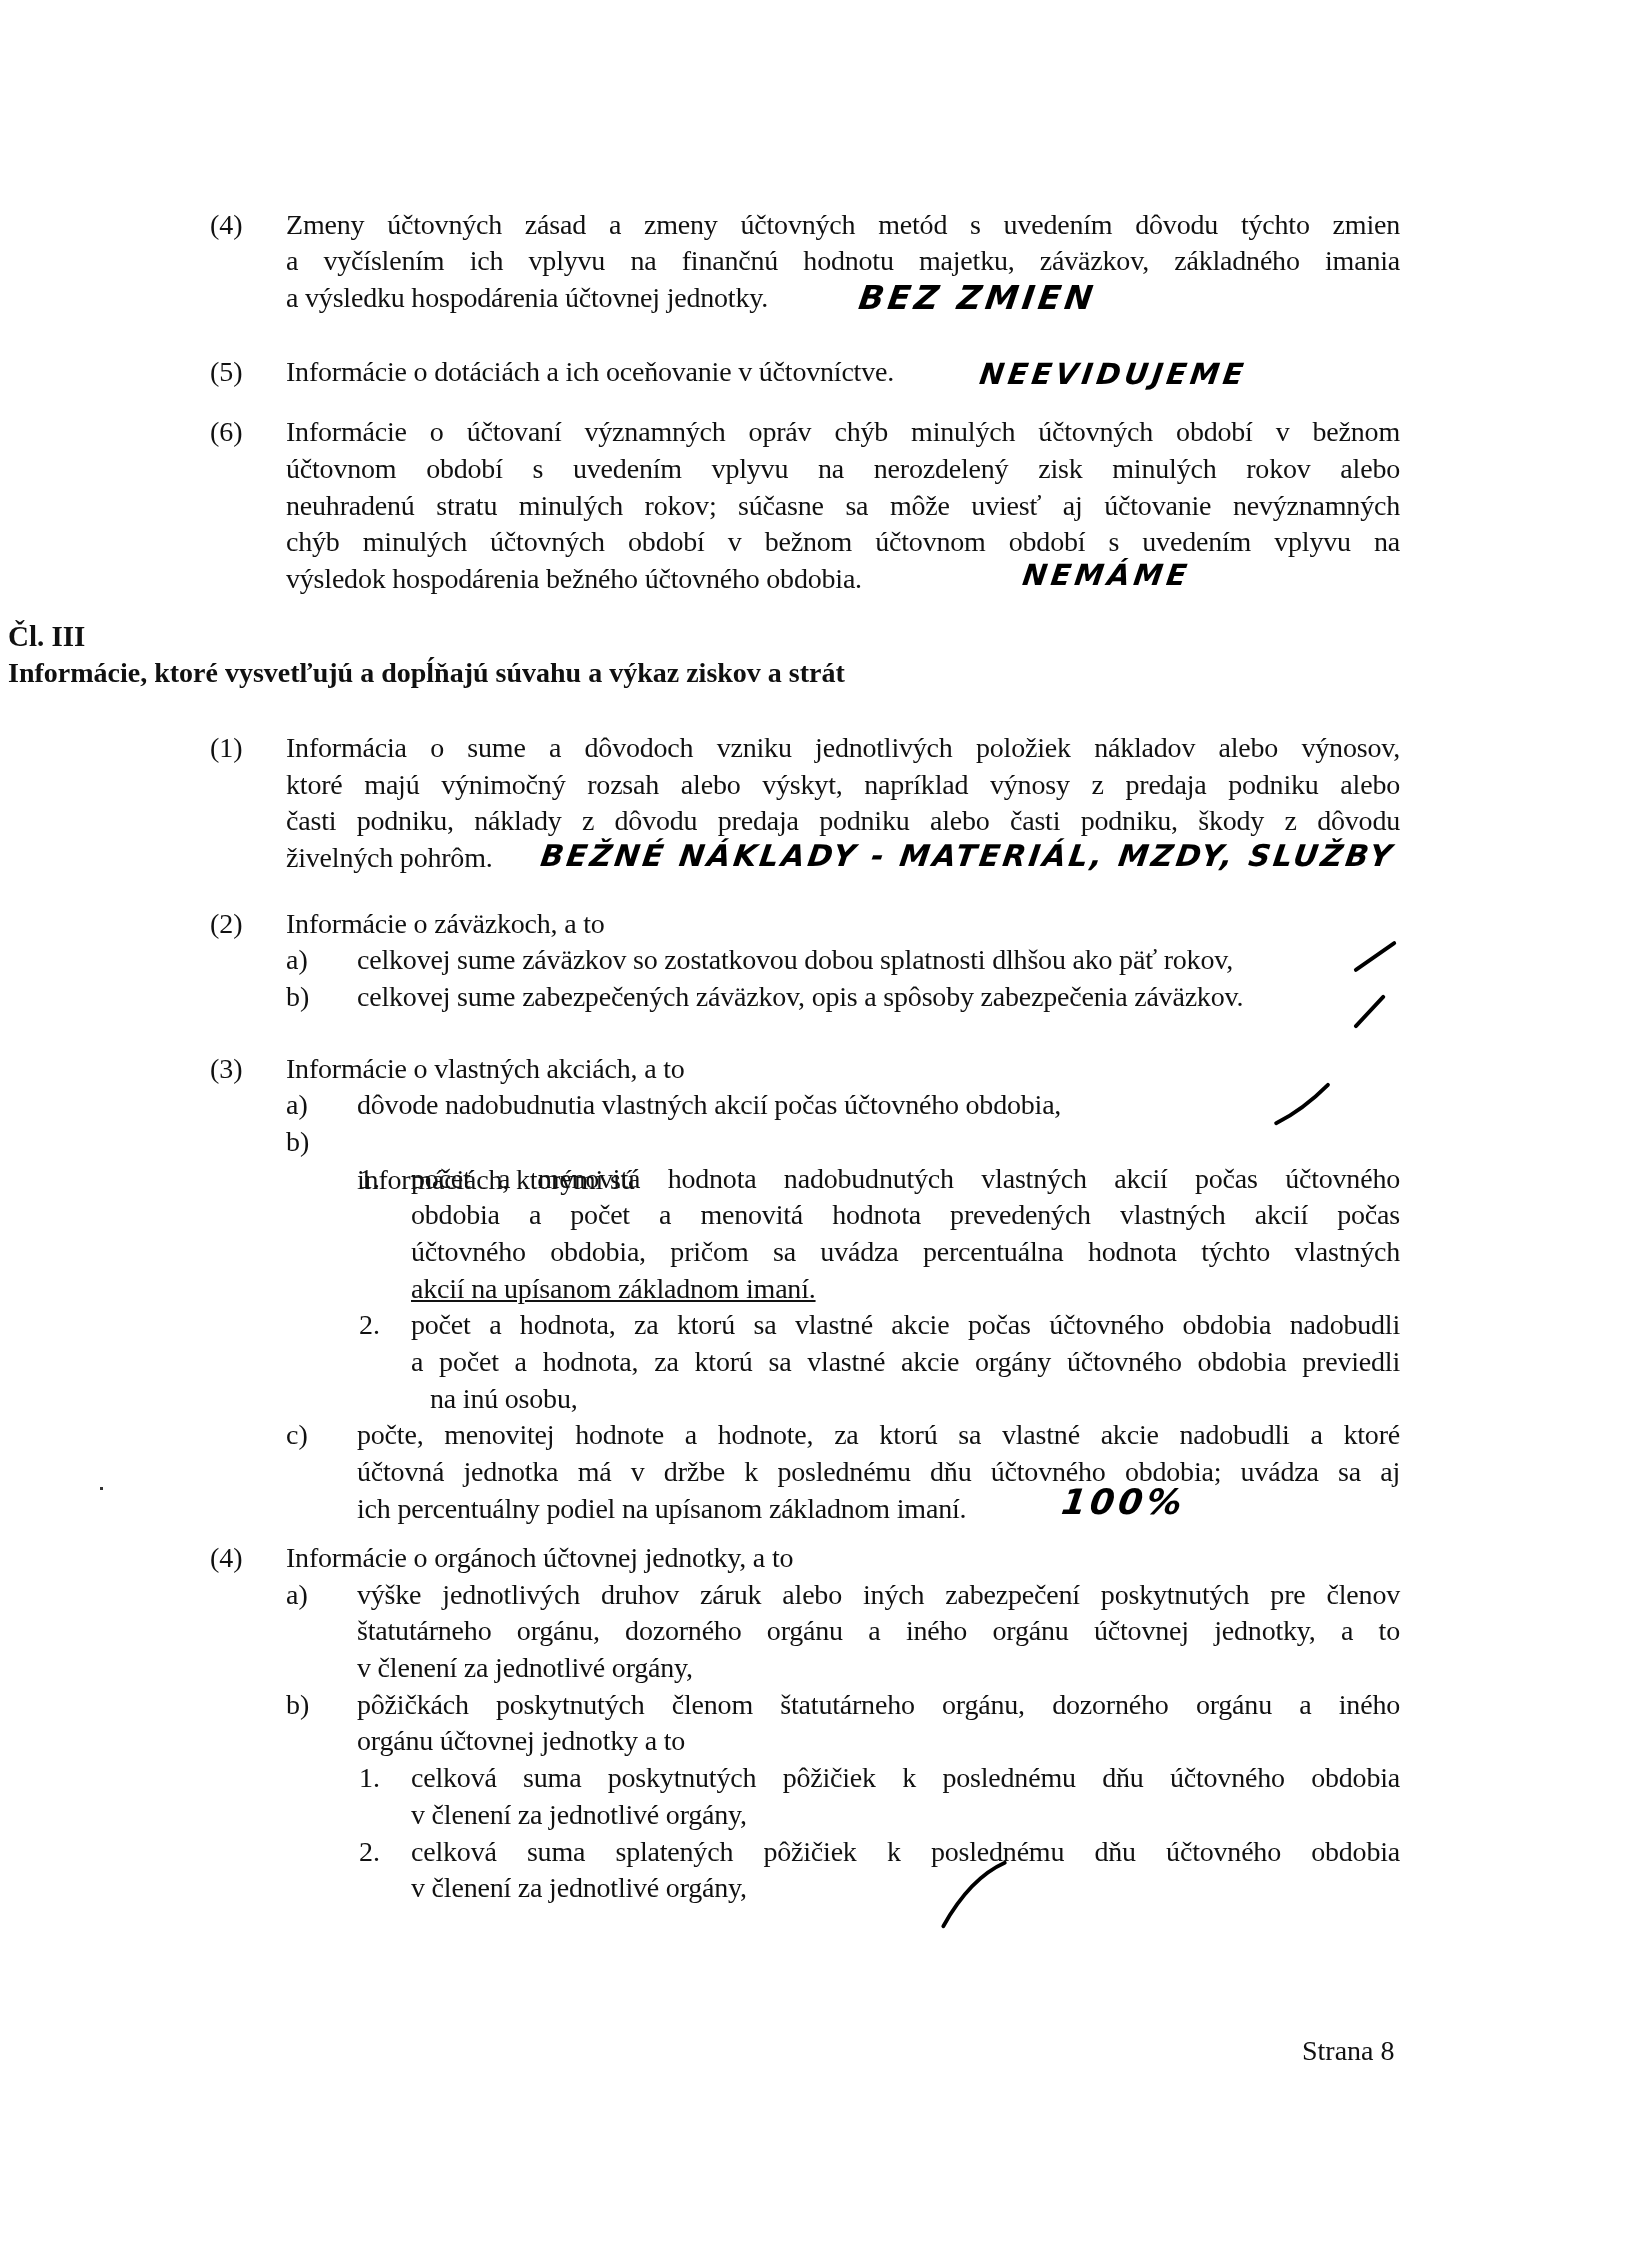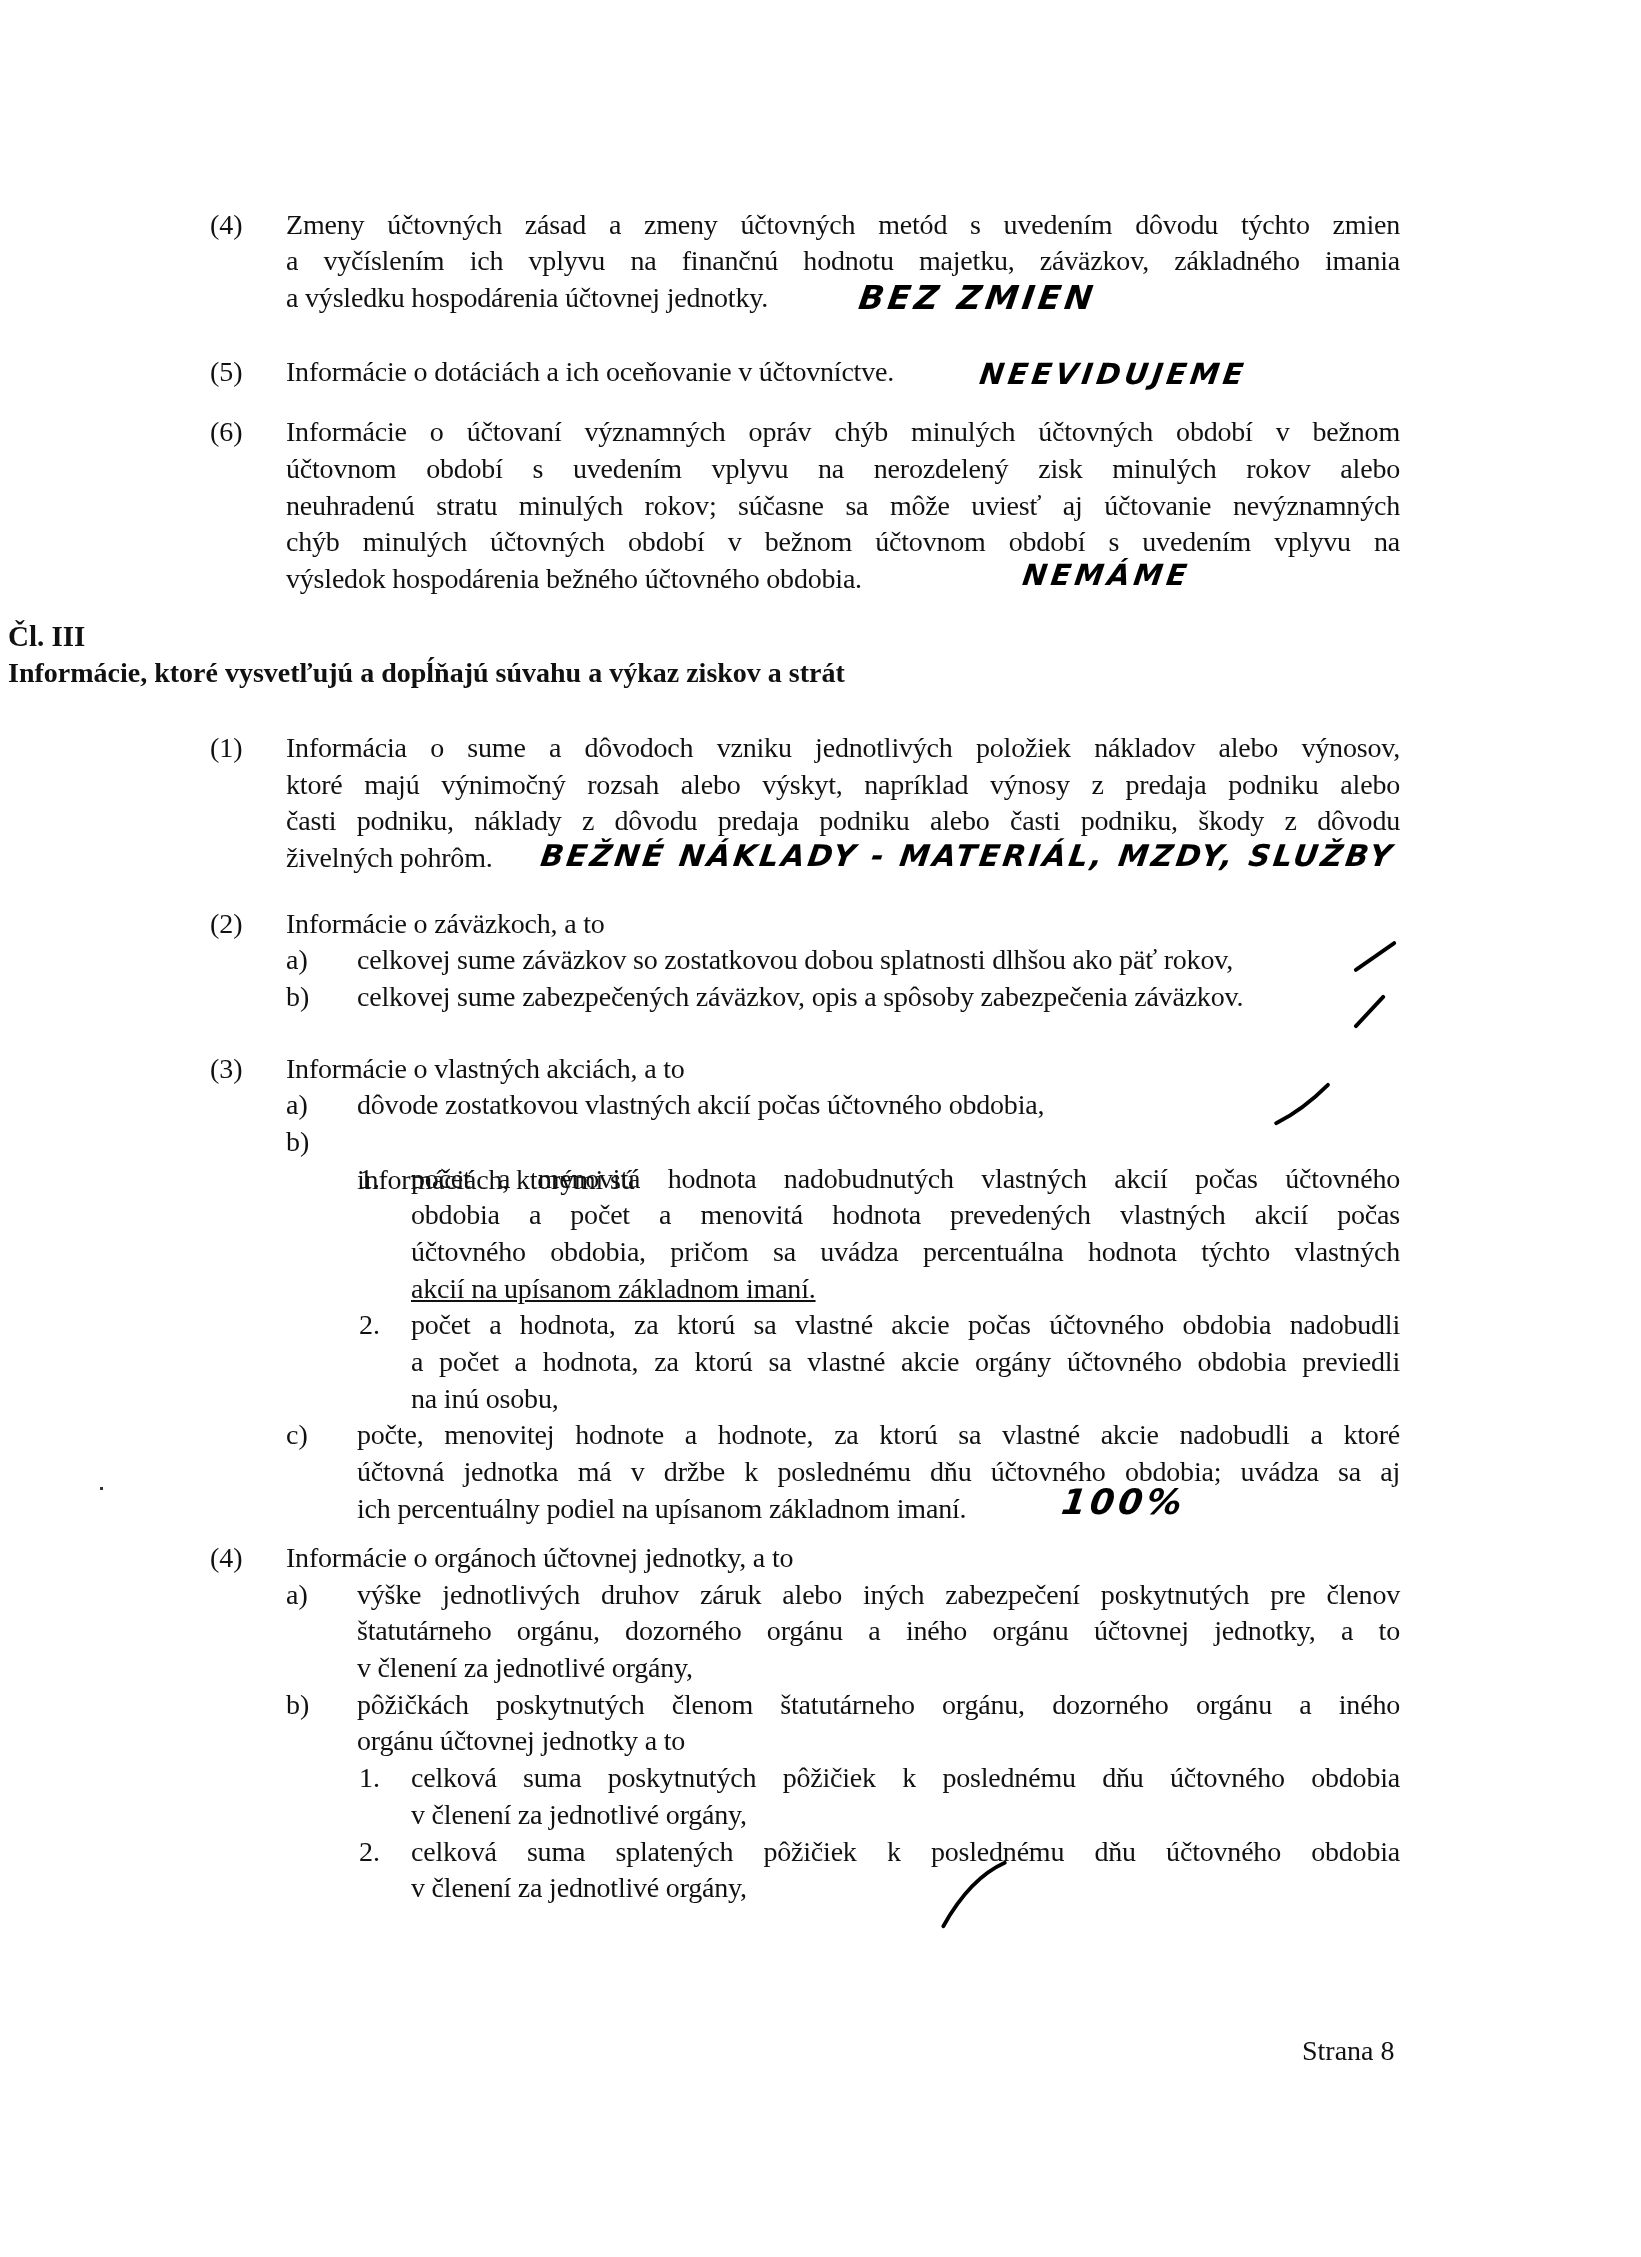--- a/index.html
+++ b/index.html
@@ -55,37 +55,37 @@
 <svg class="mark" style="left:1352px; top:937px;" width="48" height="39" viewBox="0 0 50 40">
     <path d="M4,34 L44,6"></path>
   </svg>
 <svg class="mark" style="left:1352px; top:991px;" width="39" height="39" viewBox="0 0 40 40">
     <path d="M4,36 L32,6"></path>
   </svg>
 
 <div class="num" style="left:210px; top:1050px;">(3)</div>
 <div class="line" style="left:286px; top:1050px;text-align:right;">Informácie o vlastných akciách, a to</div>
 <div class="num" style="left:286px; top:1086px;">a)</div>
-<div class="line" style="left:357px; top:1086px;">dôvode zostatkovou vlastných akcií počas účtovného obdobia,</div>
+<div class="line" style="left:357px; top:1086px;">dôvode nadobudnutia vlastných akcií počas účtovného obdobia,</div>
 <svg class="mark" style="left:1274px; top:1081px;" width="58" height="48" viewBox="0 0 60 50">
     <path d="M2,44 Q30,30 56,4"></path>
   </svg>
 <div class="num" style="left:286px; top:1123px;">b)</div>
 <div class="line" style="left:357px; top:1123px;margin-top:38px;">informáciách, ktorými sú</div>
 
 <div class="num" style="left:359px; top:1160px;">1.</div>
 <div class="line just" style="left:411px; top:1160px; width:989px;">počet a menovitá hodnota nadobudnutých vlastných akcií počas účtovného</div>
 <div class="line just" style="left:411px; top:1196px; width:989px;">obdobia a počet a menovitá hodnota prevedených vlastných akcií počas</div>
 <div class="line just" style="left:411px; top:1233px; width:989px;">účtovného obdobia, pričom sa uvádza percentuálna hodnota týchto vlastných</div>
 <div class="line" style="left:411px; top:1270px;text-decoration:underline;">akcií na upísanom základnom imaní.</div>
 
 <div class="num" style="left:359px; top:1306px;">2.</div>
 <div class="line just" style="left:411px; top:1306px; width:989px;">počet a hodnota, za ktorú sa vlastné akcie počas účtovného obdobia nadobudli</div>
 <div class="line just" style="left:411px; top:1343px; width:989px;">a počet a hodnota, za ktorú sa vlastné akcie orgány účtovného obdobia previedli</div>
-<div class="line" style="left:411px; top:1380px;">na inú osobu,</div>
+<div class="line" style="left:430px; top:1380px;">na inú osobu,</div>
 
 <div class="num" style="left:286px; top:1416px;">c)</div>
 <div class="line just" style="left:357px; top:1416px; width:1043px;">počte, menovitej hodnote a hodnote, za ktorú sa vlastné akcie nadobudli a ktoré</div>
 <div class="line just" style="left:357px; top:1453px; width:1043px;">účtovná jednotka má v držbe k poslednému dňu účtovného obdobia; uvádza sa aj</div>
 <div class="line" style="left:357px; top:1490px;">ich percentuálny podiel na upísanom základnom imaní.</div>
 <div class="hand" style="left:1062px; top:1482px; font-size:35px;">100%</div>
 
 <div class="abs" style="left:100px; top:1487px; width:2.9px; height:2.9px; background:#333;"></div>
 
 <div class="num" style="left:210px; top:1539px;">(4)</div>

